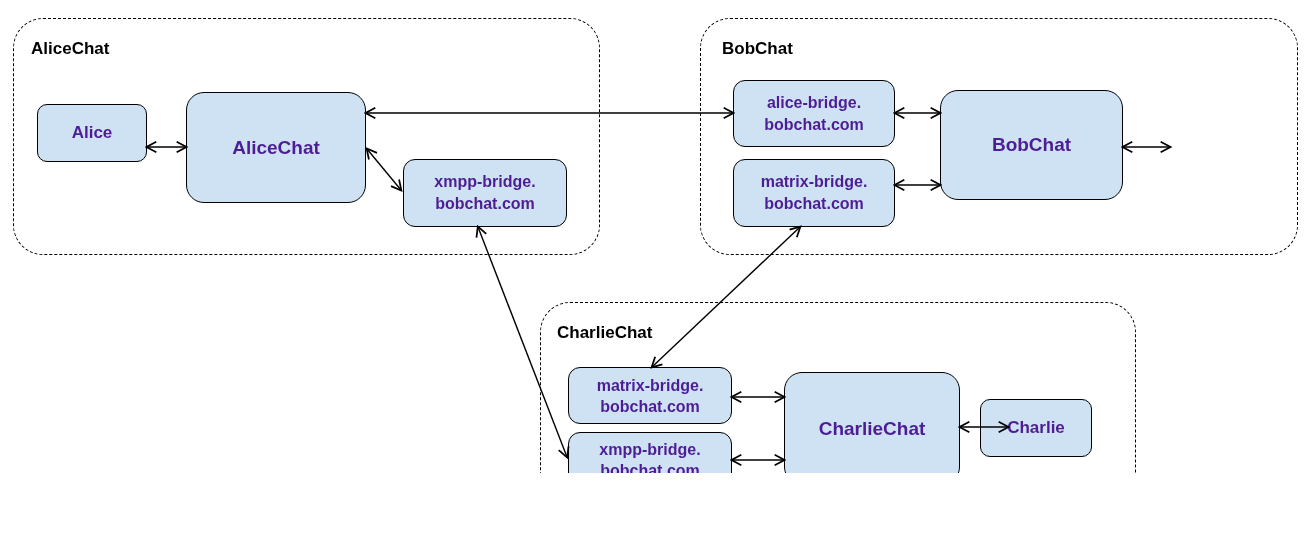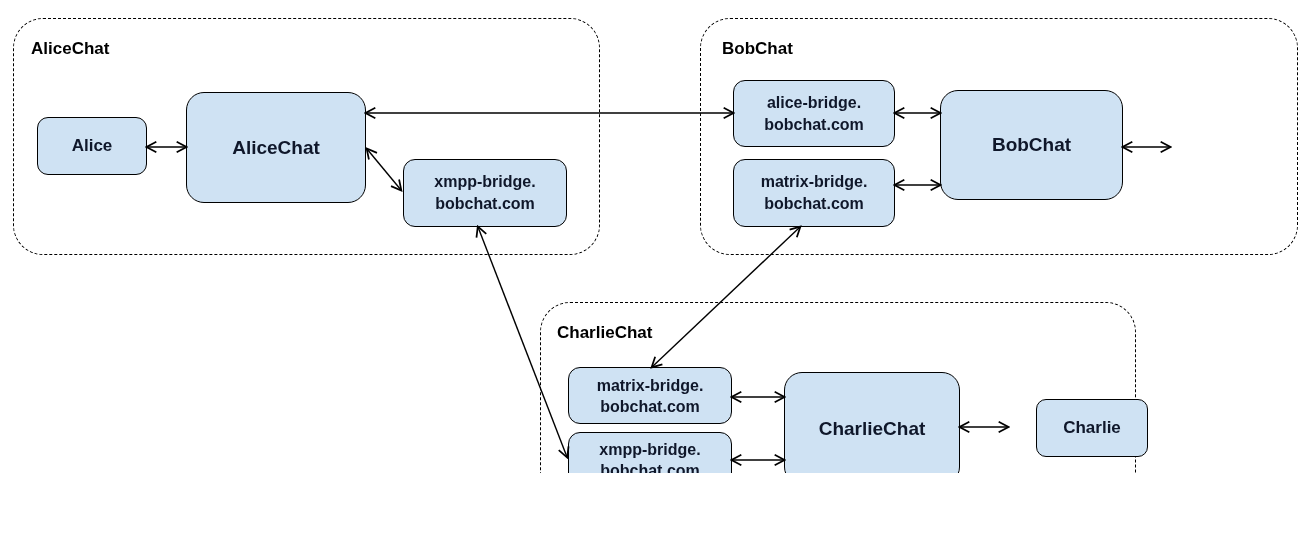--- a/index.html
+++ b/index.html
@@ -41,21 +41,21 @@
     position: absolute;
     background: var(--node-fill, #cfe2f3);
     border: 1.5px solid var(--stroke, #000000);
     box-sizing: border-box;
     display: flex;
     flex-direction: column;
     align-items: center;
     justify-content: center;
     text-align: center;
     font-weight: bold;
-    color: #0f172a;
+    color: #4c1d95;
     z-index: 1;
   }
   .node.person { border-radius: 10px; font-size: 17px; }
   .node.server { border-radius: 18px; font-size: 19px; }
   .node.bridge { border-radius: 12px; font-size: 16px; line-height: 22px; }
   .edge-line { stroke: var(--stroke, #000000); stroke-width: 1.4; }
 </style>
 </head>
 <body style="background: rgb(255, 255, 255);">
 
@@ -96,21 +96,21 @@
 
     <line class="edge-line" x1="800" y1="227" x2="652" y2="367" marker-start="url(#arrow)" marker-end="url(#arrow)"></line>
 
     <line class="edge-line" x1="732" y1="397" x2="784" y2="397" marker-start="url(#arrow)" marker-end="url(#arrow)"></line>
 
     <line class="edge-line" x1="732" y1="460" x2="784" y2="460" marker-start="url(#arrow)" marker-end="url(#arrow)"></line>
 
     <line class="edge-line" x1="960" y1="427" x2="1008" y2="427" marker-start="url(#arrow)" marker-end="url(#arrow)"></line>
   </svg>
 
-  <div class="node person" style="left:37px; top:117px; width:110px; height:58px;border-radius:11px;">
+  <div class="node person" style="left:37px; top:104px; width:110px; height:58px;">
     <span>Alice</span>
   </div>
 
   <div class="node server" style="left:186px; top:92px; width:180px; height:111px;">
     <span>AliceChat</span>
   </div>
 
   <div class="node bridge" style="left:403px; top:159px; width:164px; height:68px;">
     <span>xmpp-bridge.</span>
     <span>bobchat.com</span>
@@ -138,17 +138,17 @@
 
   <div class="node bridge" style="left:568px; top:432px; width:164px; height:56px; line-height:21px;">
     <span>xmpp-bridge.</span>
     <span>bobchat.com</span>
   </div>
 
   <div class="node server" style="left:784px; top:372px; width:176px; height:113px;">
     <span>CharlieChat</span>
   </div>
 
-  <div class="node person" style="left:1036px; top:399px; width:112px; height:58px;">
+  <div class="node person" style="left:980px; top:399px; width:112px; height:58px;">
     <span>Charlie</span>
   </div>
 
 </div>
 
 </body></html>

